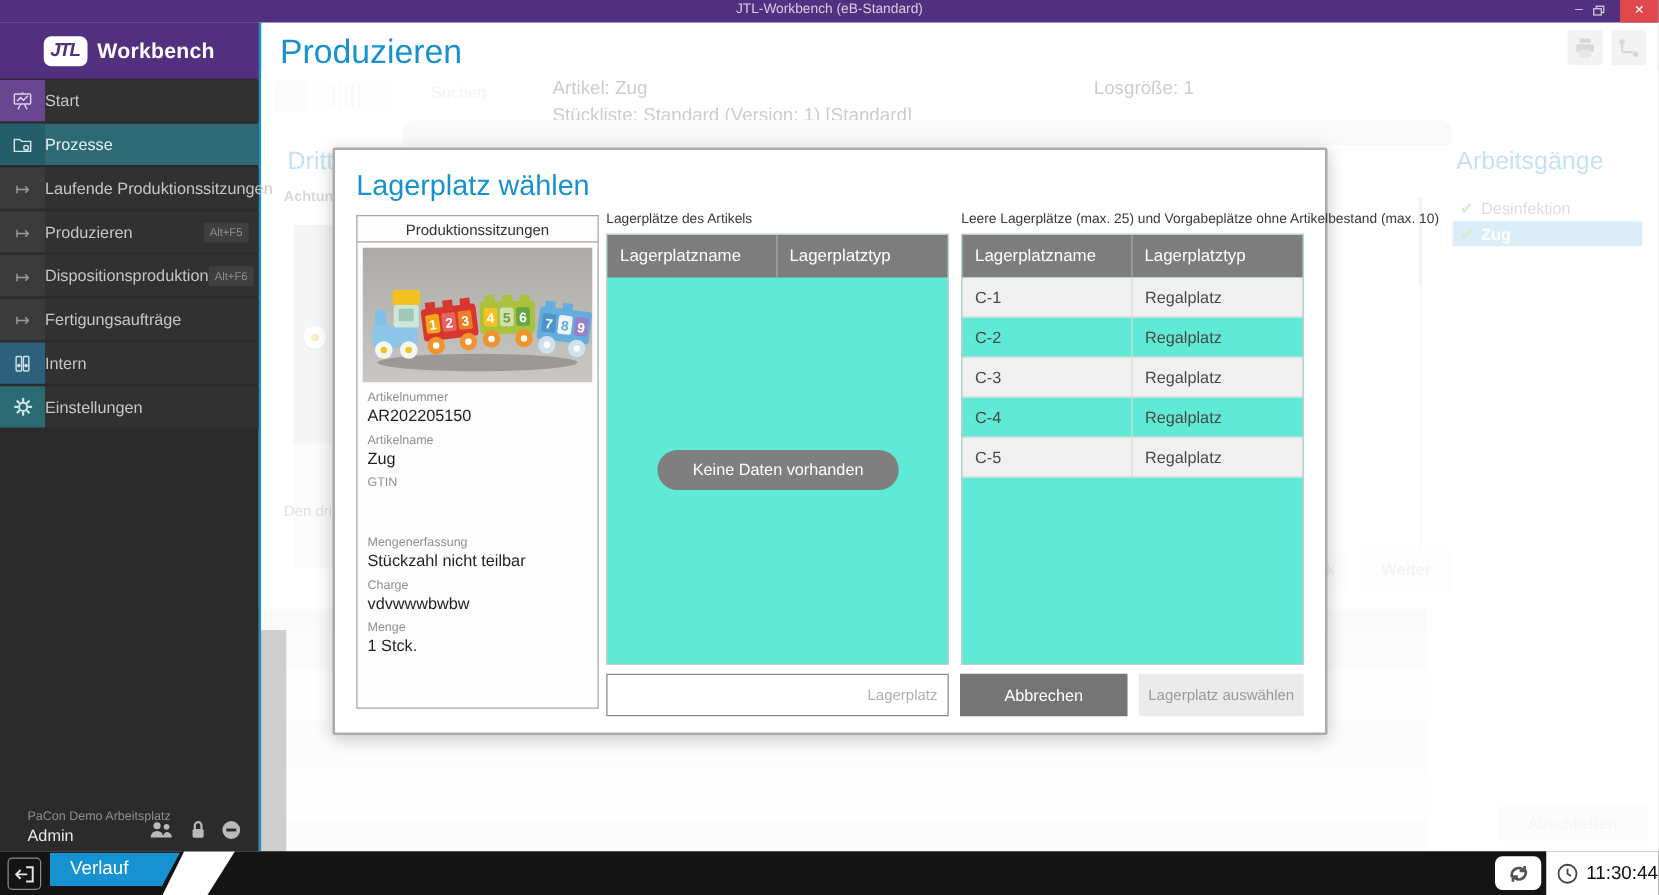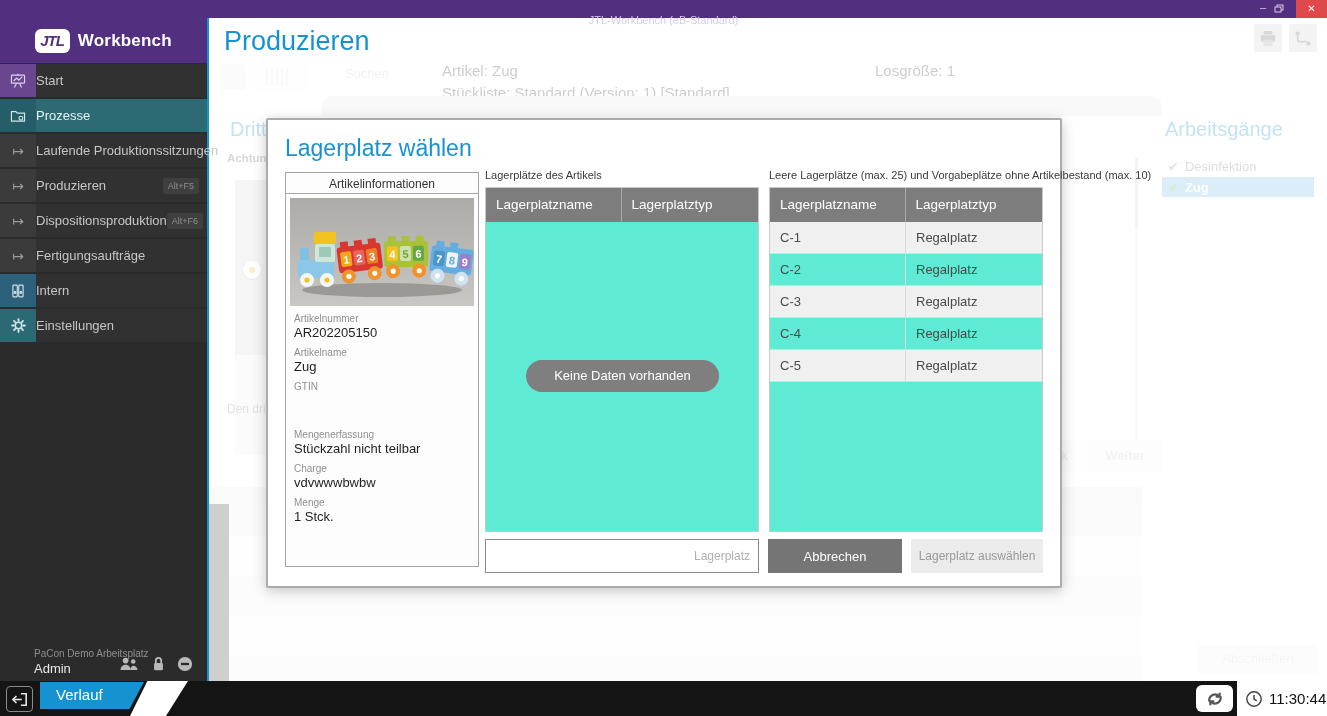--- a/index.html
+++ b/index.html
@@ -2,21 +2,21 @@
 <html><head>
 <meta charset="utf-8">
 <style>
   * { box-sizing: border-box; margin: 0; padding: 0; }
   body { font-family: "Liberation Sans", sans-serif; background:#888; }
   #screen { position:relative; width:1327px; height:716px; background:#fff; overflow:hidden;
             font-family:"Liberation Sans", sans-serif; }
 
   
   #titlebar { position:absolute; left:0; top:0; width:1327px; height:18px; background:#53307f; z-index:40; }
-  #titlebar .wtitle { position:absolute; left:0; right:0; top:14px; text-align:center; font-size:11px; color:#d9cbe9; }
+  #titlebar .wtitle { position:absolute; left:0; right:0; top:1px; text-align:center; font-size:11px; color:#d9cbe9; }
   .winbtn { position:absolute; top:0; height:18px; color:#d9cbe9; font-size:11px; text-align:center; cursor:default; }
   #btn-min { left:1252px; width:22px; line-height:14px; }
   #btn-max { left:1274px; width:22px; }
   #btn-max svg { margin-top:4px; }
   #btn-close { left:1296px; width:31px; background:#e0494b; color:#fff; line-height:18px; font-size:10px; }
 
   
   #sidebar { position:absolute; left:0; top:18px; width:207px; height:663px; background:#2b2b2b; z-index:30; }
   #brand { height:45px; background:#53307f; display:flex; align-items:center; justify-content:center; gap:8px; }
   #brand .logo { background:#fff; color:#53307f; font-weight:bold; font-style:italic; font-size:15px;
@@ -27,21 +27,21 @@
   .mitem .icell { width:36px; height:33px; background:#3b3b3b; display:flex; align-items:center; justify-content:center;
                   color:#9a9a9a; font-size:14px; flex:none; }
   .mitem .mlabel { color:#c6c6c6; font-size:13px; flex:1; white-space:nowrap; }
   .mitem .shortcut { background:#3f3f3f; color:#8f8f8f; font-size:9px; padding:3px 5px; border-radius:2px; margin-right:8px; }
   .mitem.active { background:#2d6a73; }
   .mitem.active .icell { background:#255e68; }
   .mitem.active .mlabel { color:#e4f2f4; }
   .icell.purple { background:#6a4691; }
   .icell.steel  { background:#2d607a; }
   .icell.teal   { background:#2c6a73; }
-  #userblock { position:absolute; left:0; top:630px; width:207px;padding-left:12px; }
+  #userblock { position:absolute; left:0; top:630px; width:207px; }
   #userblock .ws { color:#8f8f8f; font-size:10px; padding-left:22px; }
   #userblock .uname { color:#e8e8e8; font-size:13px; padding-left:22px; margin-top:2px; }
   #user-icons { position:absolute; right:14px; top:8px; display:flex; gap:12px; align-items:center; }
 
   
   #bottombar { position:absolute; left:0; top:681px; width:1327px; height:35px; background:#141414; z-index:35; }
   #logout-btn { position:absolute; left:6px; top:5px; width:27px; height:26px; border:1px solid #8a8a8a; border-radius:4px;
                 display:flex; align-items:center; justify-content:center; cursor:pointer; }
   #verlauf { position:absolute; left:40px; top:1px; width:104px; height:27px; background:#1792d1; color:#fff;
              font-weight:normal; font-size:15px; line-height:26px; padding-left:16px; cursor:pointer;
@@ -318,21 +318,21 @@
       </div>
     <div class="bg" id="bg-finish">Abschließen</div>
 
     <div id="dim-overlay"></div>
   </div>
 
   <div id="dialog">
     <div id="dialog-title">Lagerplatz wählen</div>
 
     <div id="art-panel">
-      <div class="phead">Artikelinformationen</div>
+      <div class="phead">Produktionssitzungen</div>
       <svg id="art-img" viewBox="0 0 184 108">
         <defs>
           <linearGradient id="gbg" x1="0" y1="0" x2="0" y2="1">
             <stop offset="0" stop-color="#adaba8"></stop>
               <stop offset="1" stop-color="#c9c7c4"></stop>
           </linearGradient>
         </defs>
         <rect width="184" height="108" fill="url(#gbg)"></rect>
         <ellipse cx="92" cy="92" rx="80" ry="7" fill="#9b9996"></ellipse>
 

